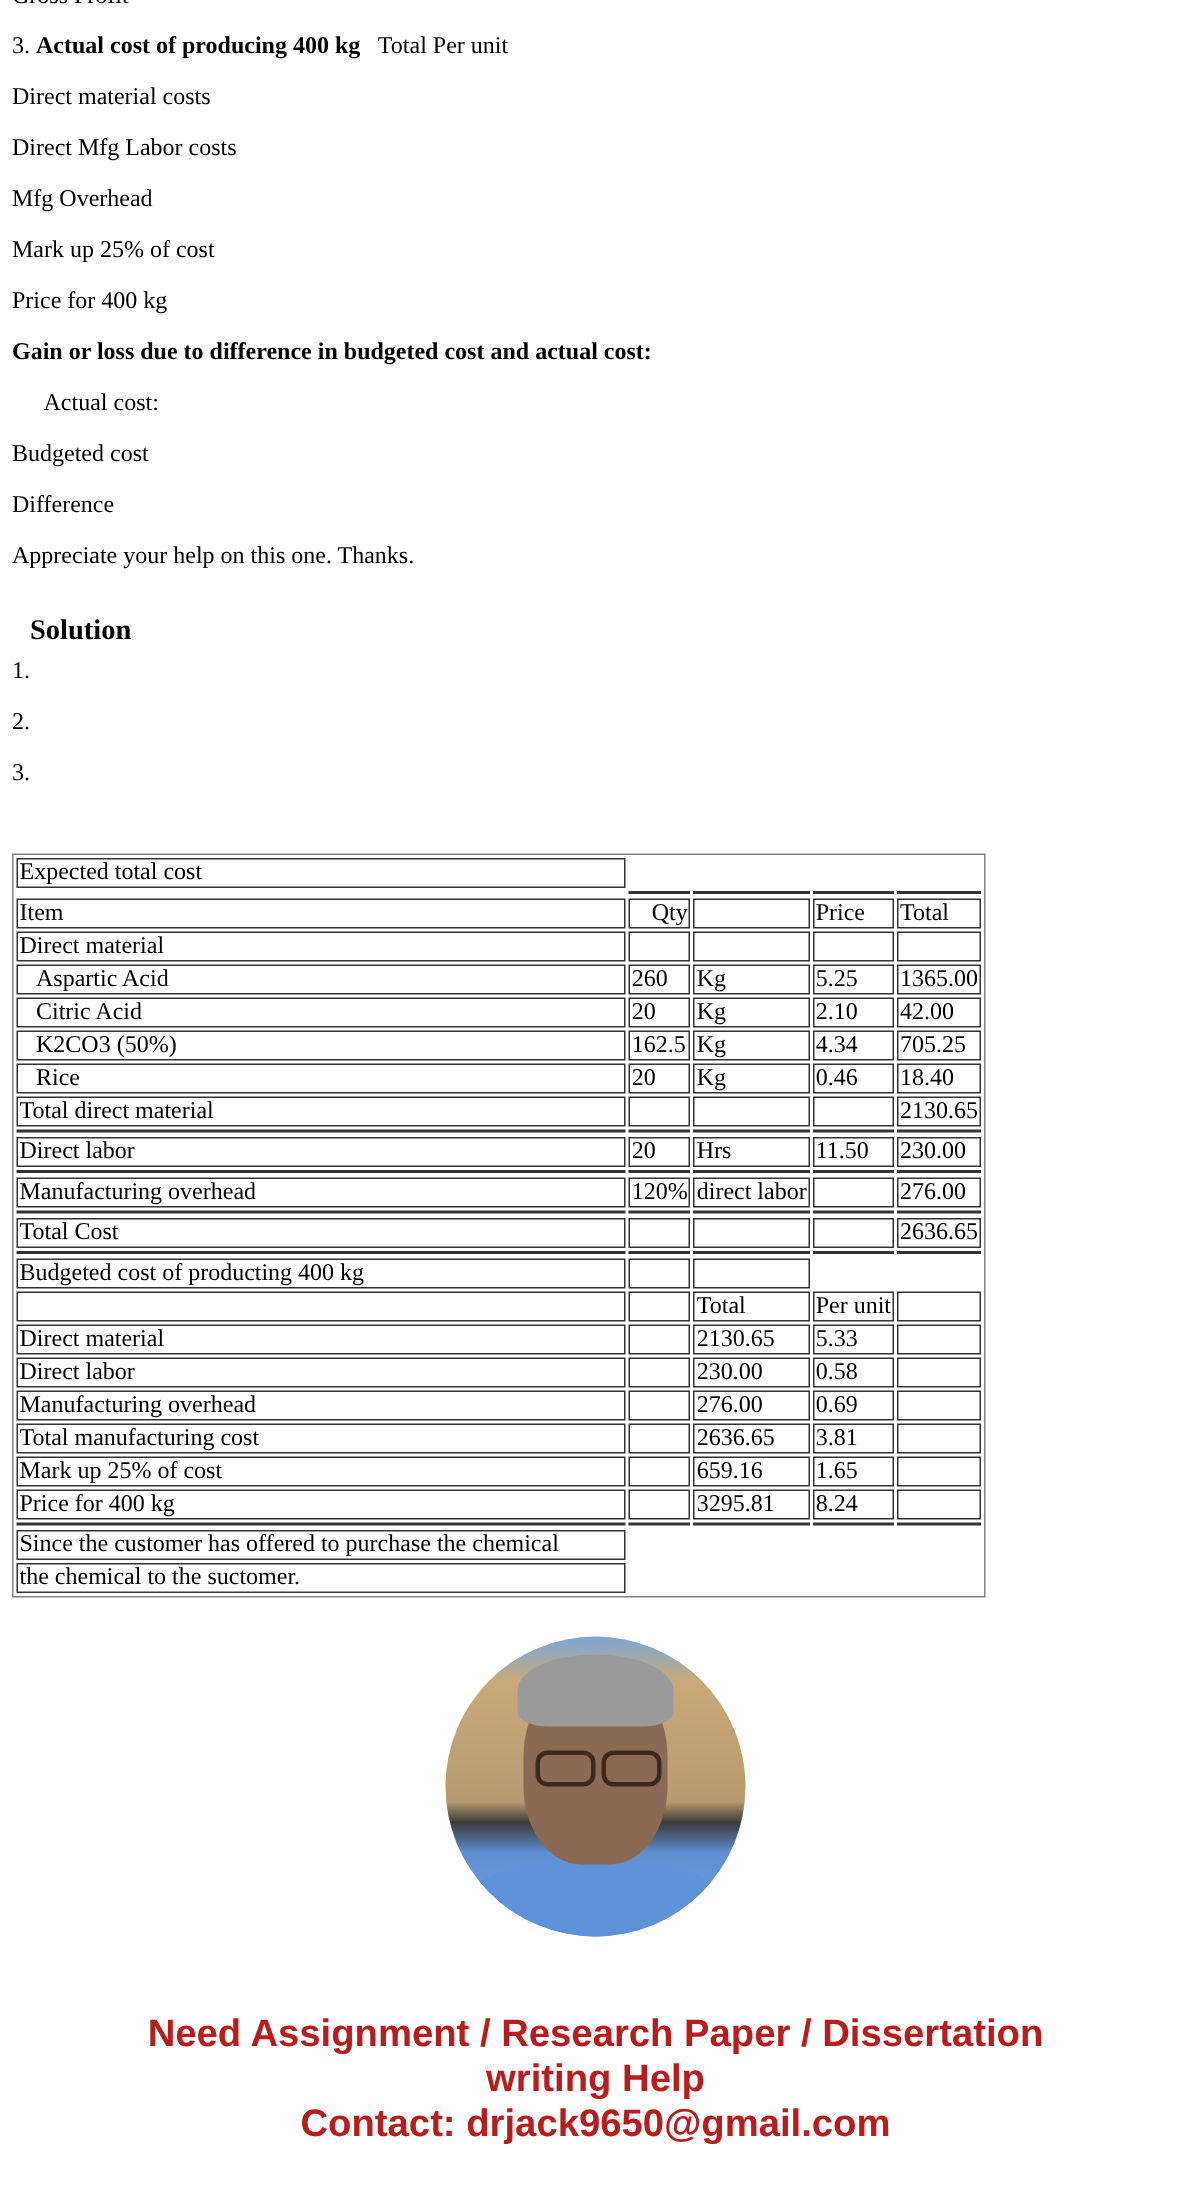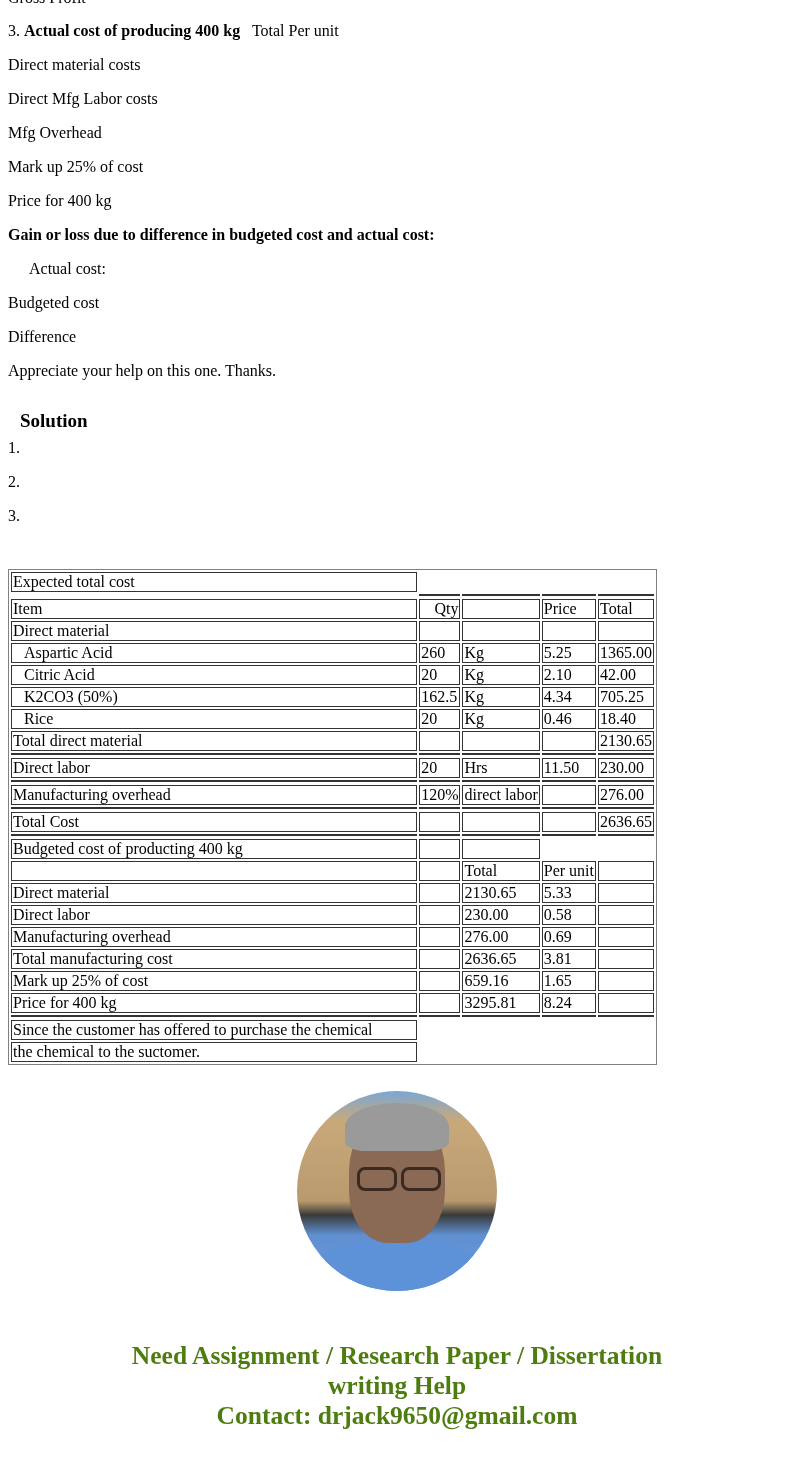--- a/index.html
+++ b/index.html
@@ -23,21 +23,21 @@
 
   .avatar { position: absolute; left: 297px; top: 1091px; width: 200px; height: 200px; border-radius: 50%; overflow: hidden;
             background: linear-gradient(180deg, #7aa7d6 0%, #c9a97a 15%, #b89a6e 55%, #3a3a3a 62%, #5f8fd0 72%, #6f9ee0 100%); }
   .face { position: absolute; left: 52px; top: 22px; width: 96px; height: 130px; border-radius: 45% 45% 40% 40%; background: #8a6a55; }
   .hair { position: absolute; left: 48px; top: 12px; width: 104px; height: 48px; border-radius: 50% 50% 20% 20%; background: #9a9a9a; }
   .glasses-l, .glasses-r { position: absolute; top: 76px; width: 34px; height: 18px; border: 3px solid #3a2a20; border-radius: 8px; }
   .glasses-l { left: 60px; } .glasses-r { left: 104px; }
   .shirt { position: absolute; left: 10px; top: 150px; width: 180px; height: 80px; border-radius: 40% 40% 0 0; background: #5e92d8; }
 
   .footer { position: absolute; left: 0; top: 1341px; width: 794px; text-align: center;
-            font-family: Liberation Serif, serif; font-weight: bold; font-size: 25.5px; line-height: 30px; color: #4d7c0f; }
+            font-family: Liberation Sans, sans-serif; font-weight: bold; font-size: 25.5px; line-height: 30px; color: #b91c1c; }
 </style>
 </head>
 <body>
 
 <p class="line" style="top:-12px">Gross Profit</p>
 
 <p class="line" style="top:21px"><span>3.</span> <b>Actual cost of producing 400 kg</b>   <span>Total Per unit</span></p>
 <p class="line" style="top:55px">Direct material costs</p>
 <p class="line" style="top:89px">Direct Mfg Labor costs</p>
 <p class="line" style="top:123px">Mfg Overhead</p>

